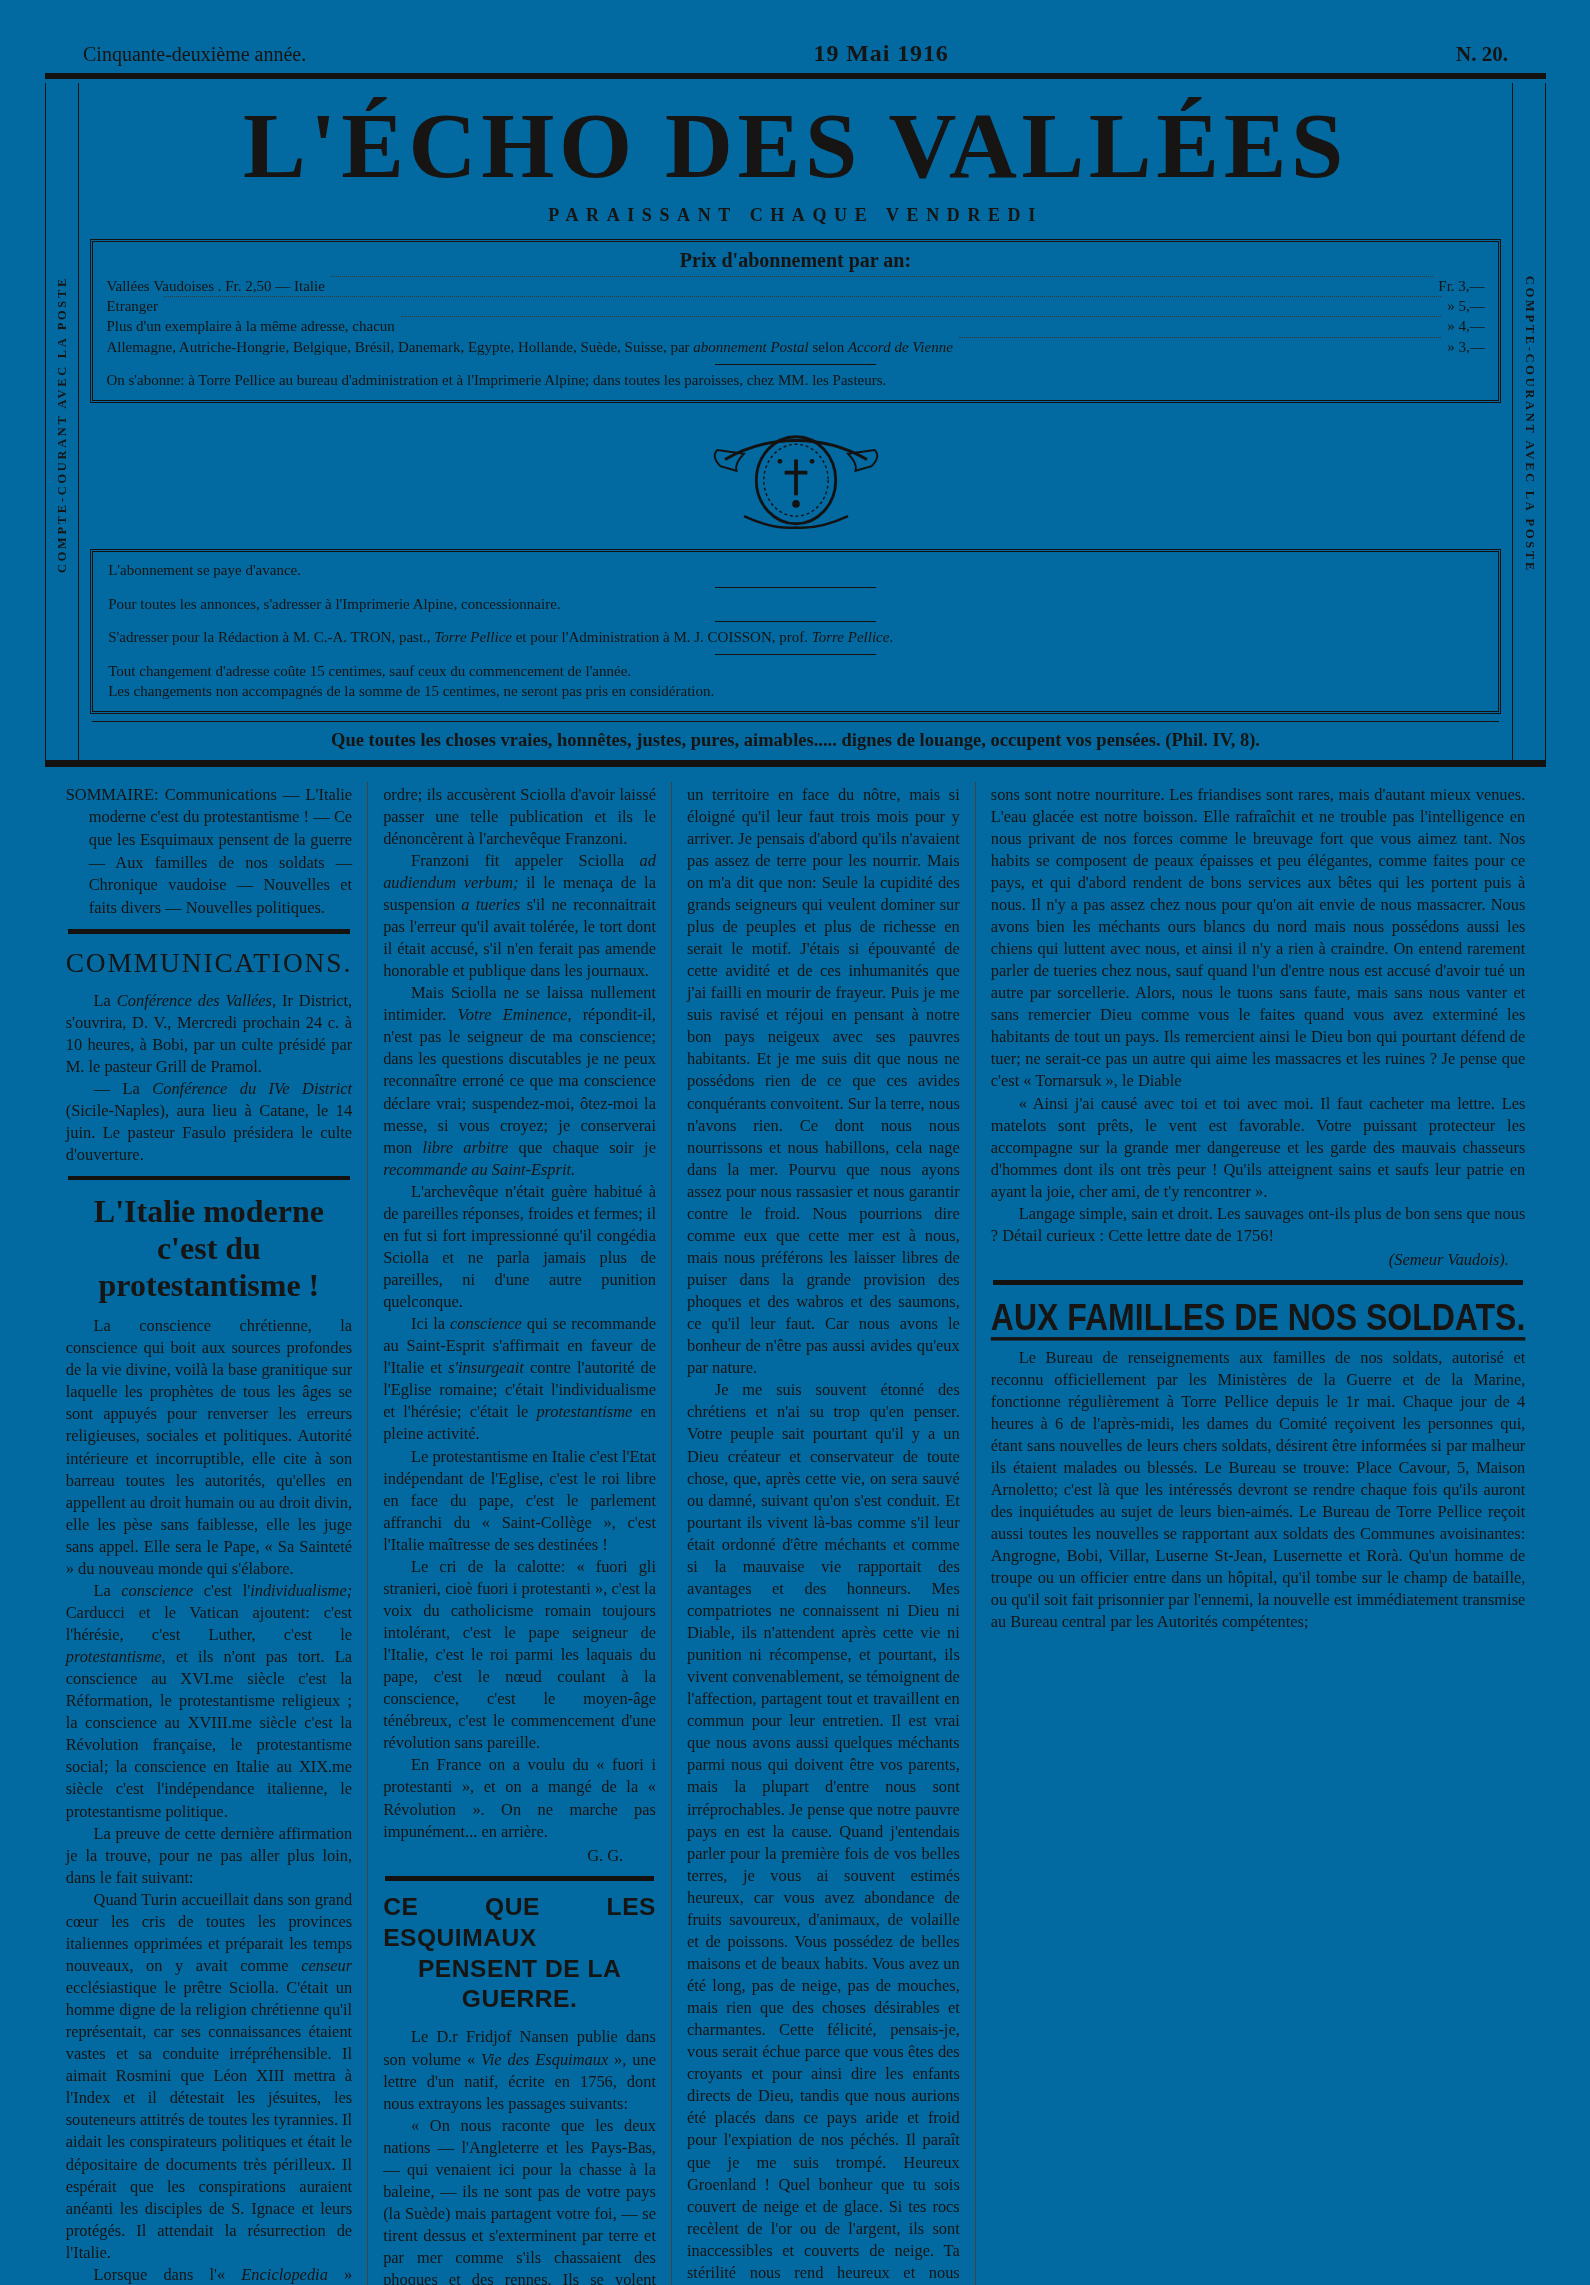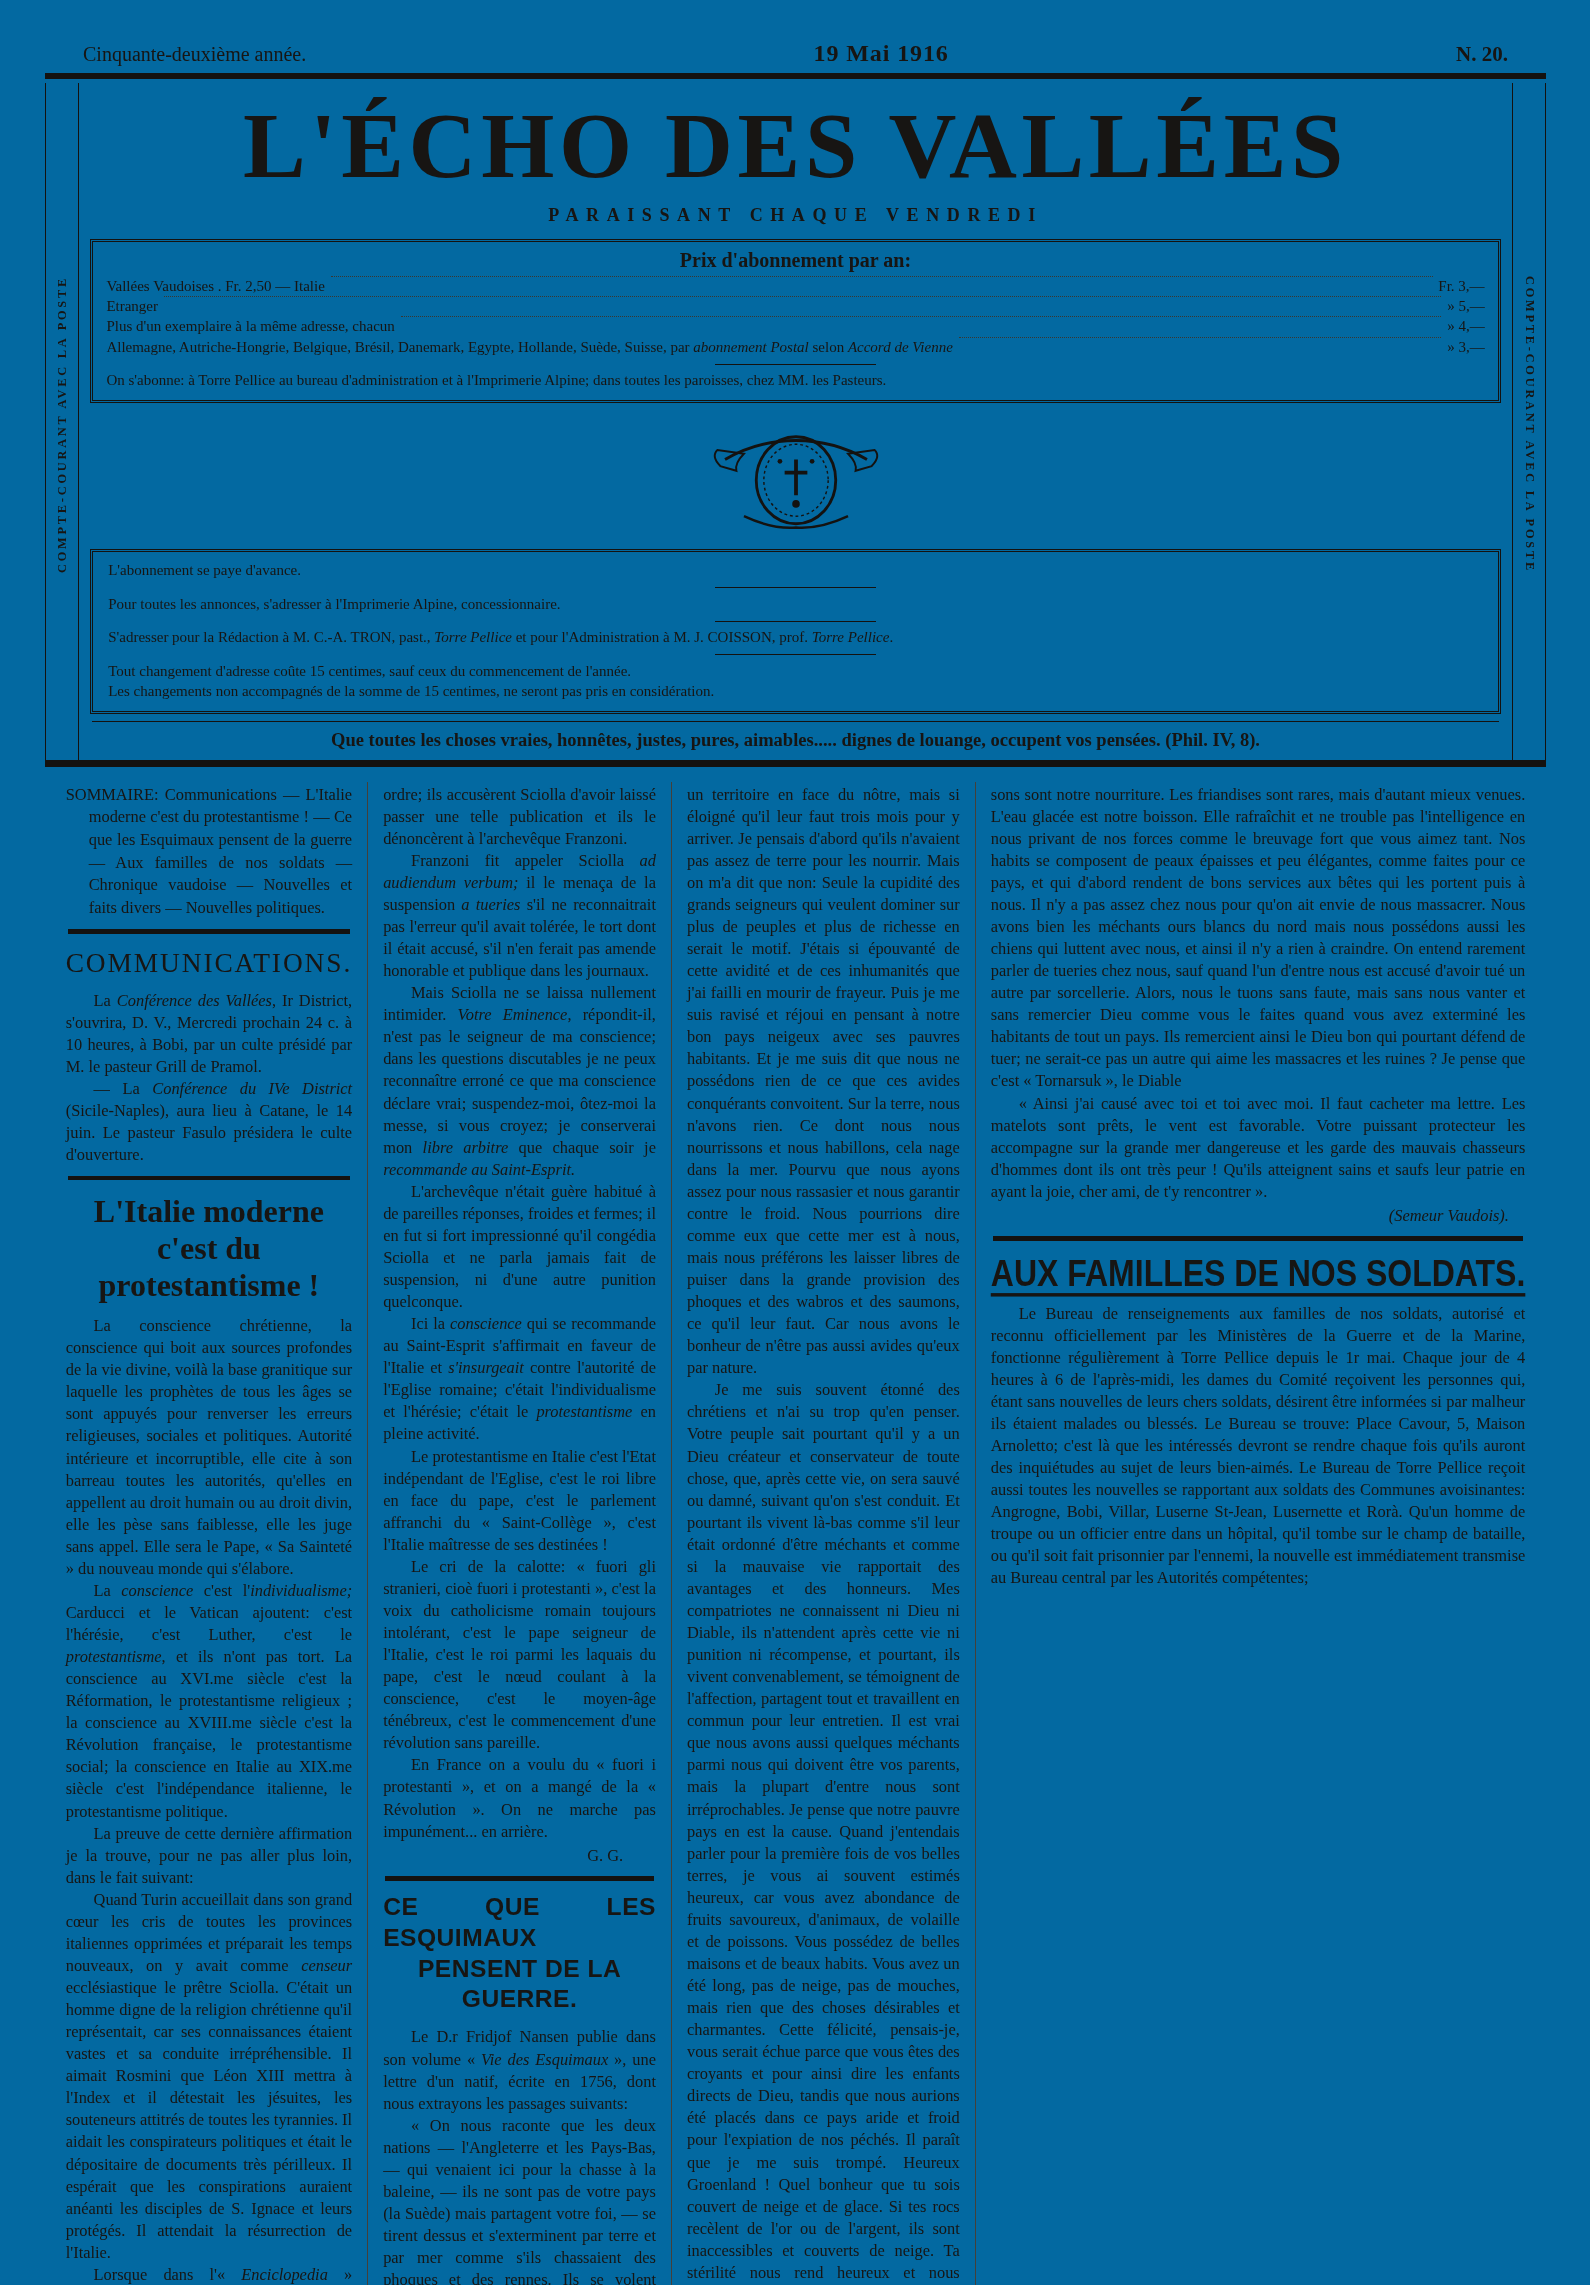--- a/index.html
+++ b/index.html
@@ -179,41 +179,42 @@
         <p class="para">La conscience chrétienne, la conscience qui boit aux sources profondes de la vie divine, voilà la base granitique sur laquelle les prophètes de tous les âges se sont appuyés pour renverser les erreurs religieuses, sociales et politiques. Autorité intérieure et incorruptible, elle cite à son barreau toutes les autorités, qu'elles en appellent au droit humain ou au droit divin, elle les pèse sans faiblesse, elle les juge sans appel. Elle sera le Pape, « Sa Sainteté » du nouveau monde qui s'élabore.</p>
         <p class="para">La <i>conscience</i> c'est l'<i>individualisme;</i> Carducci et le Vatican ajoutent: c'est l'hérésie, c'est Luther, c'est le <i>protestantisme</i>, et ils n'ont pas tort. La conscience au XVI.me siècle c'est la Réformation, le protestantisme religieux ; la conscience au XVIII.me siècle c'est la Révolution française, le protestantisme social; la conscience en Italie au XIX.me siècle c'est l'indépendance italienne, le protestantisme politique.</p>
         <p class="para">La preuve de cette dernière affirmation je la trouve, pour ne pas aller plus loin, dans le fait suivant:</p>
         <p class="para">Quand Turin accueillait dans son grand cœur les cris de toutes les provinces italiennes opprimées et préparait les temps nouveaux, on y avait comme <i>censeur</i> ecclésiastique le prêtre Sciolla. C'était un homme digne de la religion chrétienne qu'il représentait, car ses connaissances étaient vastes et sa conduite irrépréhensible. Il aimait Rosmini que Léon XIII mettra à l'Index et il détestait les jésuites, les souteneurs attitrés de toutes les tyrannies. Il aidait les conspirateurs politiques et était le dépositaire de documents très périlleux. Il espérait que les conspirations auraient anéanti les disciples de S. Ignace et leurs protégés. Il attendait la résurrection de l'Italie.</p>
         <p class="para">Lorsque dans l'« <i>Enciclopedia</i> » dirigée par Predari et éditée par Pomba, parut un article sur les « <i>Gesuiti</i> », les révérends pères le trouvèrent désastreux pour leur</p>
       </div>
       <div class="col">
         <p class="para p0">ordre; ils accusèrent Sciolla d'avoir laissé passer une telle publication et ils le dénoncèrent à l'archevêque Franzoni.</p>
         <p class="para">Franzoni fit appeler Sciolla <i>ad audiendum verbum;</i> il le menaça de la suspension <i>a tueries</i> s'il ne reconnaitrait pas l'erreur qu'il avait tolérée, le tort dont il était accusé, s'il n'en ferait pas amende honorable et publique dans les journaux.</p>
         <p class="para">Mais Sciolla ne se laissa nullement intimider. <i>Votre Eminence</i>, répondit-il, n'est pas le seigneur de ma conscience; dans les questions discutables je ne peux reconnaître erroné ce que ma conscience déclare vrai; suspendez-moi, ôtez-moi la messe, si vous croyez; je conserverai mon <i>libre arbitre</i> que chaque soir je <i>recommande au Saint-Esprit.</i></p>
-        <p class="para">L'archevêque n'était guère habitué à de pareilles réponses, froides et fermes; il en fut si fort impressionné qu'il congédia Sciolla et ne parla jamais fait de suspension, ni d'une autre punition quelconque.</p>
+        <p class="para">L'archevêque n'était guère habitué à de pareilles réponses, froides et fermes; il en fut si fort impressionné qu'il congédia Sciolla et ne parla jamais plus de pareilles, ni d'une autre punition quelconque.</p>
         <p class="para">Ici la <i>conscience</i> qui se recommande au Saint-Esprit s'affirmait en faveur de l'Italie et <i>s'insurgeait</i> contre l'autorité de l'Eglise romaine; c'était l'individualisme et l'hérésie; c'était le <i>protestantisme</i> en pleine activité.</p>
         <p class="para">Le protestantisme en Italie c'est l'Etat indépendant de l'Eglise, c'est le roi libre en face du pape, c'est le parlement affranchi du « Saint-Collège », c'est l'Italie maîtresse de ses destinées !</p>
         <p class="para">Le cri de la calotte: « fuori gli stranieri, cioè fuori i protestanti », c'est la voix du catholicisme romain toujours intolérant, c'est le pape seigneur de l'Italie, c'est le roi parmi les laquais du pape, c'est le nœud coulant à la conscience, c'est le moyen-âge ténébreux, c'est le commencement d'une révolution sans pareille.</p>
         <p class="para">En France on a voulu du « fuori i protestanti », et on a mangé de la « Révolution ». On ne marche pas impunément... en arrière.</p>
         <div class="sig">G. G.</div>
         <div class="rule"></div>
         <div class="h-sans">
           <div>CE QUE LES ESQUIMAUX</div>
           <div>PENSENT DE LA GUERRE.</div>
         </div>
         <p class="para">Le D.r Fridjof Nansen publie dans son volume « <i>Vie des Esquimaux</i> », une lettre d'un natif, écrite en 1756, dont nous extrayons les passages suivants:</p>
         <p class="para">« On nous raconte que les deux nations — l'Angleterre et les Pays-Bas, — qui venaient ici pour la chasse à la baleine, — ils ne sont pas de votre pays (la Suède) mais partagent votre foi, — se tirent dessus et s'exterminent par terre et par mer comme s'ils chassaient des phoques et des rennes. Ils se volent mutuellement et se prennent des navires et des marchandises, cela même à des gens qu'ils ne connaissent pas et n'ont jamais vus, seulement parce que leur chef l'ordonne ainsi. La raison de tout cela serait</p>
       </div>
       <div class="col">
         <p class="para p0">un territoire en face du nôtre, mais si éloigné qu'il leur faut trois mois pour y arriver. Je pensais d'abord qu'ils n'avaient pas assez de terre pour les nourrir. Mais on m'a dit que non: Seule la cupidité des grands seigneurs qui veulent dominer sur plus de peuples et plus de richesse en serait le motif. J'étais si épouvanté de cette avidité et de ces inhumanités que j'ai failli en mourir de frayeur. Puis je me suis ravisé et réjoui en pensant à notre bon pays neigeux avec ses pauvres habitants. Et je me suis dit que nous ne possédons rien de ce que ces avides conquérants convoitent. Sur la terre, nous n'avons rien. Ce dont nous nous nourrissons et nous habillons, cela nage dans la mer. Pourvu que nous ayons assez pour nous rassasier et nous garantir contre le froid. Nous pourrions dire comme eux que cette mer est à nous, mais nous préférons les laisser libres de puiser dans la grande provision des phoques et des wabros et des saumons, ce qu'il leur faut. Car nous avons le bonheur de n'être pas aussi avides qu'eux par nature.</p>
         <p class="para">Je me suis souvent étonné des chrétiens et n'ai su trop qu'en penser. Votre peuple sait pourtant qu'il y a un Dieu créateur et conservateur de toute chose, que, après cette vie, on sera sauvé ou damné, suivant qu'on s'est conduit. Et pourtant ils vivent là-bas comme s'il leur était ordonné d'être méchants et comme si la mauvaise vie rapportait des avantages et des honneurs. Mes compatriotes ne connaissent ni Dieu ni Diable, ils n'attendent après cette vie ni punition ni récompense, et pourtant, ils vivent convenablement, se témoignent de l'affection, partagent tout et travaillent en commun pour leur entretien. Il est vrai que nous avons aussi quelques méchants parmi nous qui doivent être vos parents, mais la plupart d'entre nous sont irréprochables. Je pense que notre pauvre pays en est la cause. Quand j'entendais parler pour la première fois de vos belles terres, je vous ai souvent estimés heureux, car vous avez abondance de fruits savoureux, d'animaux, de volaille et de poissons. Vous possédez de belles maisons et de beaux habits. Vous avez un été long, pas de neige, pas de mouches, mais rien que des choses désirables et charmantes. Cette félicité, pensais-je, vous serait échue parce que vous êtes des croyants et pour ainsi dire les enfants directs de Dieu, tandis que nous aurions été placés dans ce pays aride et froid pour l'expiation de nos péchés. Il paraît que je me suis trompé. Heureux Groenland ! Quel bonheur que tu sois couvert de neige et de glace. Si tes rocs recèlent de l'or ou de l'argent, ils sont inaccessibles et couverts de neige. Ta stérilité nous rend heureux et nous affranchit de la domination de l'étranger. Nous sommes vraiment contents de notre sort. La viande et les pois-</p>
       </div>
       <div class="col">
         <p class="para p0">sons sont notre nourriture. Les friandises sont rares, mais d'autant mieux venues. L'eau glacée est notre boisson. Elle rafraîchit et ne trouble pas l'intelligence en nous privant de nos forces comme le breuvage fort que vous aimez tant. Nos habits se composent de peaux épaisses et peu élégantes, comme faites pour ce pays, et qui d'abord rendent de bons services aux bêtes qui les portent puis à nous. Il n'y a pas assez chez nous pour qu'on ait envie de nous massacrer. Nous avons bien les méchants ours blancs du nord mais nous possédons aussi les chiens qui luttent avec nous, et ainsi il n'y a rien à craindre. On entend rarement parler de tueries chez nous, sauf quand l'un d'entre nous est accusé d'avoir tué un autre par sorcellerie. Alors, nous le tuons sans faute, mais sans nous vanter et sans remercier Dieu comme vous le faites quand vous avez exterminé les habitants de tout un pays. Ils remercient ainsi le Dieu bon qui pourtant défend de tuer; ne serait-ce pas un autre qui aime les massacres et les ruines ? Je pense que c'est « Tornarsuk », le Diable</p>
         <p class="para">« Ainsi j'ai causé avec toi et toi avec moi. Il faut cacheter ma lettre. Les matelots sont prêts, le vent est favorable. Votre puissant protecteur les accompagne sur la grande mer dangereuse et les garde des mauvais chasseurs d'hommes dont ils ont très peur ! Qu'ils atteignent sains et saufs leur patrie en ayant la joie, cher ami, de t'y rencontrer ».</p>
+        <p class="para">Langage simple, sain et droit. Les sauvages ont-ils plus de bon sens que nous ? Détail curieux : Cette lettre date de 1756!</p>
         <div class="sig sig-it">(Semeur Vaudois).</div>
         <div class="rule"></div>
         <div class="h-display">AUX FAMILLES DE NOS SOLDATS.</div>
         <p class="para">Le Bureau de renseignements aux familles de nos soldats, autorisé et reconnu officiellement par les Ministères de la Guerre et de la Marine, fonctionne régulièrement à Torre Pellice depuis le 1r mai. Chaque jour de 4 heures à 6 de l'après-midi, les dames du Comité reçoivent les personnes qui, étant sans nouvelles de leurs chers soldats, désirent être informées si par malheur ils étaient malades ou blessés. Le Bureau se trouve: Place Cavour, 5, Maison Arnoletto; c'est là que les intéressés devront se rendre chaque fois qu'ils auront des inquiétudes au sujet de leurs bien-aimés. Le Bureau de Torre Pellice reçoit aussi toutes les nouvelles se rapportant aux soldats des Communes avoisinantes: Angrogne, Bobi, Villar, Luserne St-Jean, Lusernette et Rorà. Qu'un homme de troupe ou un officier entre dans un hôpital, qu'il tombe sur le champ de bataille, ou qu'il soit fait prisonnier par l'ennemi, la nouvelle est immédiatement transmise au Bureau central par les Autorités compétentes;</p>
       </div>
     </div>
 
 </div>
 
 

